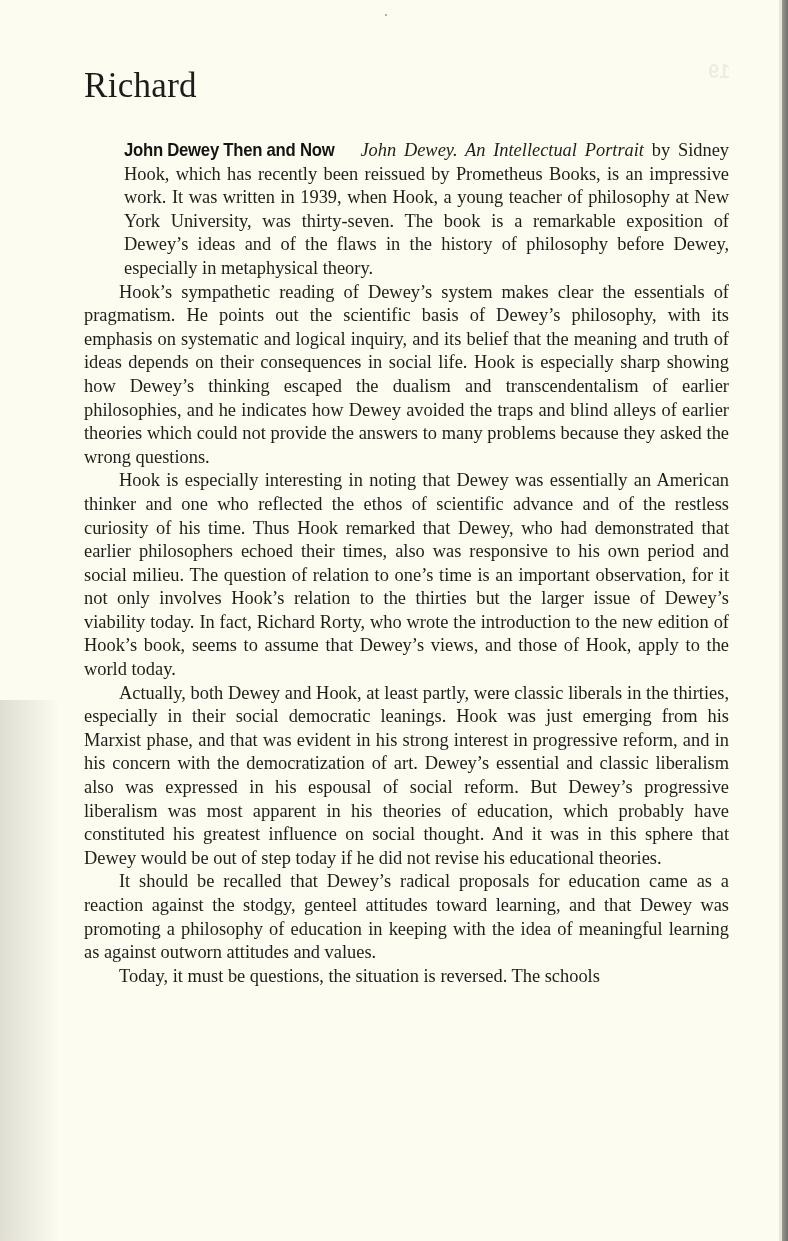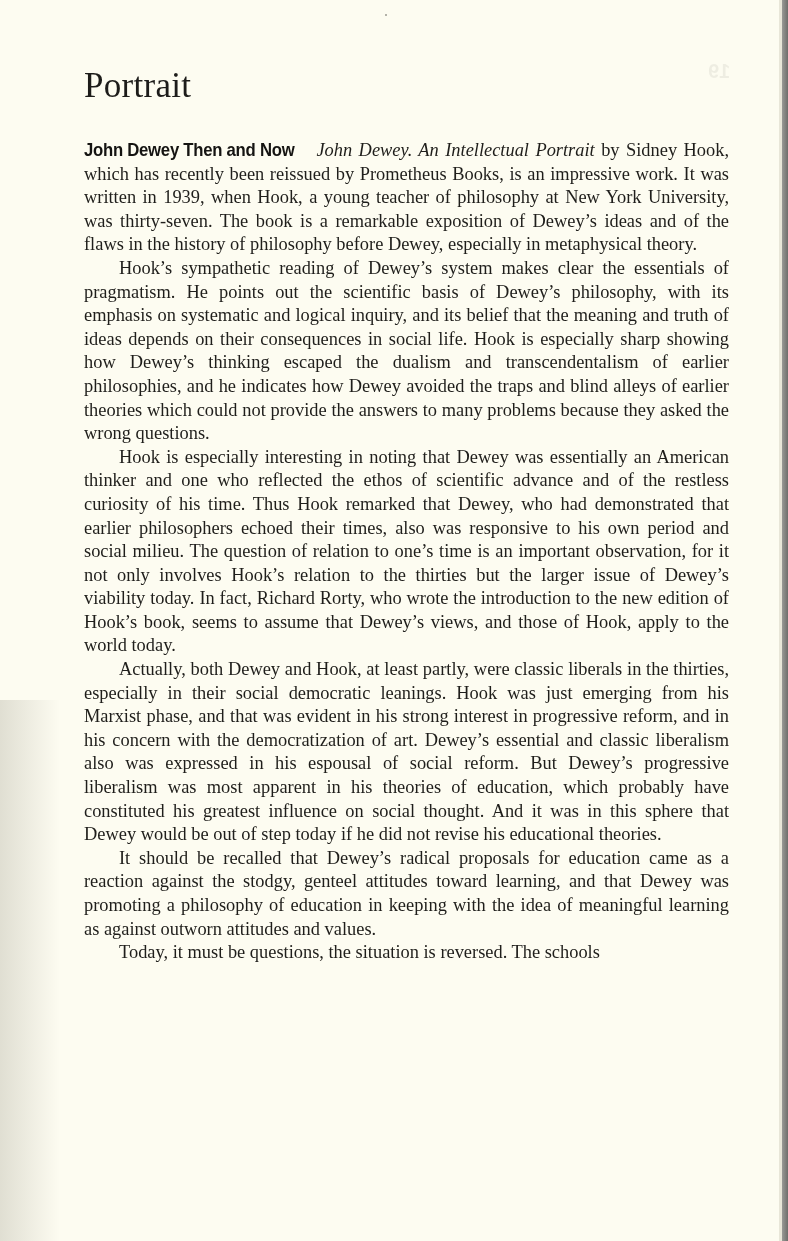--- a/index.html
+++ b/index.html
@@ -74,20 +74,21 @@
       color: #1f1e1b;
       text-align: justify;
       hyphens: manual;
     }
     .article p {
       margin: 0;
       text-indent: 35px;
     }
     .article p.first {
       text-indent: 0;
+      margin-left: 40px;
     }
     .headline {
       font-family: "Liberation Sans", sans-serif;
       font-weight: bold;
       font-size: 19px;
       letter-spacing: -0.3px;
       color: #151412;
       transform: scaleX(0.88);
       display: inline-block;
       transform-origin: left center;
@@ -100,21 +101,21 @@
 </head>
 <body>
 
 <div class="page">
   <div class="gutter-shadow"></div>
   <div class="right-edge-light"></div>
   <div class="right-edge"></div>
   <div class="dot-mark"></div>
   <div class="bleed-number">19</div>
 
-  <h1 class="section-title">Portrait</h1>
+  <h1 class="section-title">Richard</h1>
 
   <div class="article">
     <p class="first"><span class="headline">John Dewey Then and Now</span>&nbsp;&nbsp;&nbsp;<span class="book-title">John Dewey. An Intellectual Portrait</span><span> by Sidney Hook, which has recently been reissued by Prometheus Books, is an impressive work. It was written in 1939, when Hook, a young teacher of philosophy at New York University, was thirty-seven. The book is a remarkable exposition of Dewey’s ideas and of the flaws in the history of philosophy before Dewey, especially in metaphysical theory.</span></p>
     <p>Hook’s sympathetic reading of Dewey’s system makes clear the es­sentials of pragmatism. He points out the scientific basis of Dewey’s phi­losophy, with its emphasis on systematic and logical inquiry, and its belief that the meaning and truth of ideas depends on their consequences in so­cial life. Hook is especially sharp showing how Dewey’s thinking escaped the dualism and transcendentalism of earlier philosophies, and he indicates how Dewey avoided the traps and blind alleys of earlier theories which could not provide the answers to many problems because they asked the wrong questions.</p>
     <p>Hook is especially interesting in noting that Dewey was essentially an American thinker and one who reflected the ethos of scientific advance and of the restless curiosity of his time. Thus Hook remarked that Dewey, who had demonstrated that earlier philosophers echoed their times, also was responsive to his own period and social milieu. The ques­tion of relation to one’s time is an important observation, for it not only involves Hook’s relation to the thirties but the larger issue of Dewey’s viability today. In fact, Richard Rorty, who wrote the intro­duction to the new edition of Hook’s book, seems to assume that Dewey’s views, and those of Hook, apply to the world today.</p>
     <p>Actually, both Dewey and Hook, at least partly, were classic liberals in the thirties, especially in their social democratic leanings. Hook was just emerging from his Marxist phase, and that was evident in his strong interest in progressive reform, and in his concern with the democratiza­tion of art. Dewey’s essential and classic liberalism also was expressed in his espousal of social reform. But Dewey’s progressive liberalism was most apparent in his theories of education, which probably have constituted his greatest influence on social thought. And it was in this sphere that Dewey would be out of step today if he did not revise his educational theories.</p>
     <p>It should be recalled that Dewey’s radical proposals for education came as a reaction against the stodgy, genteel attitudes toward learning, and that Dewey was promoting a philosophy of education in keeping with the idea of meaningful learning as against outworn attitudes and values.</p>
     <p>Today, it must be questions, the situation is reversed. The schools</p>
   </div>
 </div>

